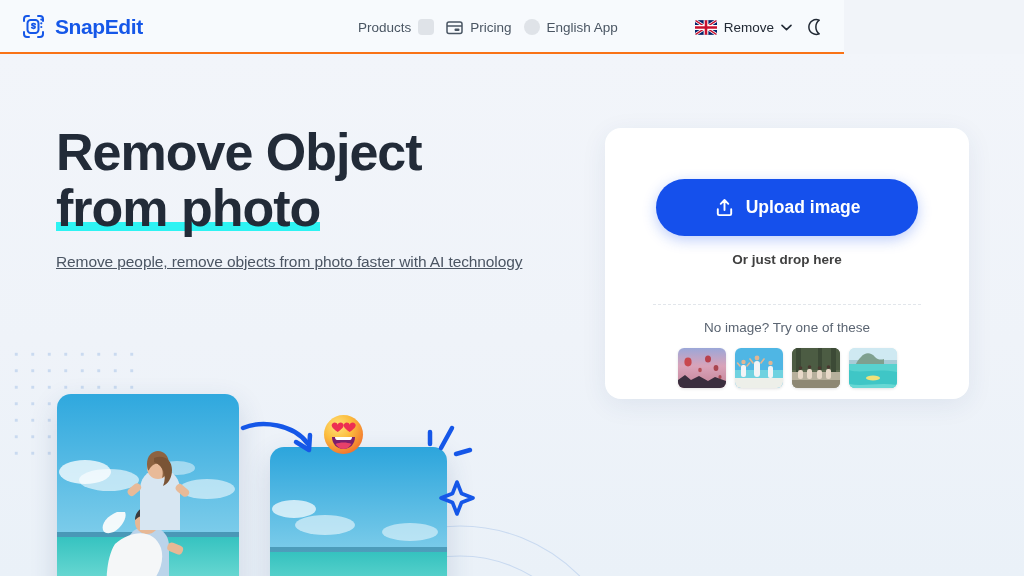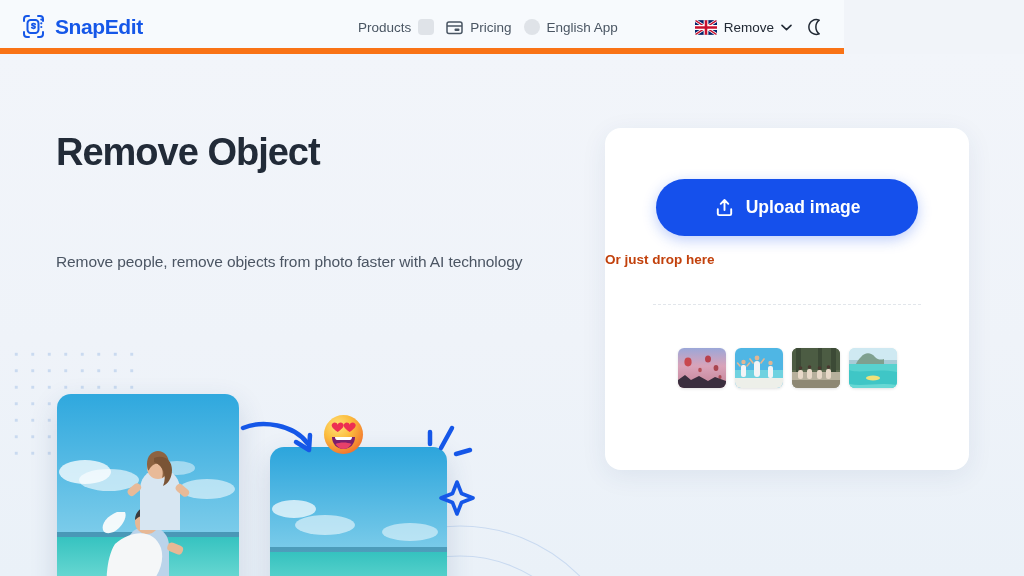--- a/index.html
+++ b/index.html
@@ -26,21 +26,21 @@
     opacity:.85;
   }
 
   
   .arcs{ position:absolute; left:300px; top:340px; width:330px; height:300px; }
 
   
   .header{
     position:absolute; left:0; top:0; width:844px; height:54px;
     background:#F7FAFD;
-    border-bottom:6px solid #f97316;
+    border-bottom:2px solid #f97316;
     display:flex; align-items:center;
     z-index:20;
     padding-left:28px;
   }
   .logo{
     display:flex; align-items:center; gap:7px;
     position:absolute; left:21px; top:13px;
     cursor:pointer;
   }
   .logo-mark{ width:27px; height:27px; }
@@ -64,51 +64,51 @@
     display:flex; align-items:center; gap:14px;
   }
   .lang{ display:flex; align-items:center; gap:7px; cursor:pointer; }
   .flag{ width:22px; height:15px; border-radius:2px; display:block; }
   .lang-label{ font-size:13.5px; color:#222A35; }
   .theme-toggle{ cursor:pointer; display:flex; align-items:center; }
 
   
   .hero-text{ position:absolute; left:56px; top:124px; width:560px; z-index:6; }
   .h1{
-    font-size:38px; line-height:56px; font-weight:bold;
+    font-size:52px; line-height:56px; font-weight:bold;
     color:#222B38; letter-spacing:-1px;
   }
   .h1 .ln2{ position:relative; display:inline-block; }
   .h1 .ln2 .hl{
     position:absolute; left:0; right:0; bottom:5px; height:9px;
     background:#2EF3F3; z-index:-1;
   }
   .sub{
-    margin-top:17px; font-size:15.5px; color:#4B5563; letter-spacing:-.1px;
+    margin-top:17px; font-size:15.5px; color:#4B5563; letter-spacing:-.1px;text-decoration:underline;
   }
 
   
   .upload-card{
-    position:absolute; left:605px; top:128px; width:364px; height:342px;
+    position:absolute; left:605px; top:128px; width:364px; height:271px;
     background:#fff; border-radius:16px;
     box-shadow:0 6px 26px rgba(42,68,110,.08);
     z-index:8;
   }
   .upload-btn{
     position:absolute; left:51px; top:51px; width:262px; height:57px;
     background:#1550EC; border:none; border-radius:30px;
     color:#fff; font-size:17.5px; font-weight:bold;
     font-family:"Liberation Sans",sans-serif;
     display:flex; align-items:center; justify-content:center; gap:11px;
     cursor:pointer;
     box-shadow:0 4px 14px rgba(21,80,236,.28);
   }
   .drop-lines{
     position:absolute; left:0; right:0; top:122px;
-    color:#c2410c;
+    text-align:center; color:#404040;
     font-size:13.5px; font-weight:bold; line-height:20px;
   }
   .divider{
     position:absolute; left:48px; right:48px; top:176px; height:1px;
     border-top:1px dashed #E2E6EB;
   }
   .try-label{
     position:absolute; left:0; right:0; top:192px;
     text-align:center; font-size:13.5px; color:#5B6572;
   }
@@ -322,20 +322,21 @@
       </svg>
     </div>
   </div>
 </div>
 
 <div class="hero-text">
   <h1 class="h1">
     <div>Remove Object</div>
     <div class="ln2">
       <span class="hl"></span>
+      <span>from photo</span>
     </div>
   </h1>
   <p class="sub">Remove people, remove objects from photo faster with AI technology</p>
 </div>
 
 <div class="upload-card">
 
   <button class="upload-btn">
     <svg width="21" height="21" viewBox="0 0 21 21">
       <path d="M10.5 13V3.2M6.7 6.8l3.8-3.8 3.8 3.8" fill="none" stroke="#fff" stroke-width="1.9" stroke-linecap="round" stroke-linejoin="round"></path>
@@ -343,20 +344,21 @@
     </svg>
     <span>Upload image</span>
   </button>
 
   <div class="drop-lines">
     <div>Or just drop here</div>
   </div>
 
   <div class="divider"></div>
 
+  <div class="try-label">No image? Try one of these</div>
 
   <div class="thumbs">
 
     <svg class="thumb" viewBox="0 0 48 40" preserveAspectRatio="none">
       <defs>
         <linearGradient id="t1" x1="0" y1="0" x2="0" y2="1">
           <stop offset="0%" stop-color="#9BA7D8"></stop>
           <stop offset="45%" stop-color="#D9A3B9"></stop>
           <stop offset="100%" stop-color="#C28397"></stop>
         </linearGradient>

